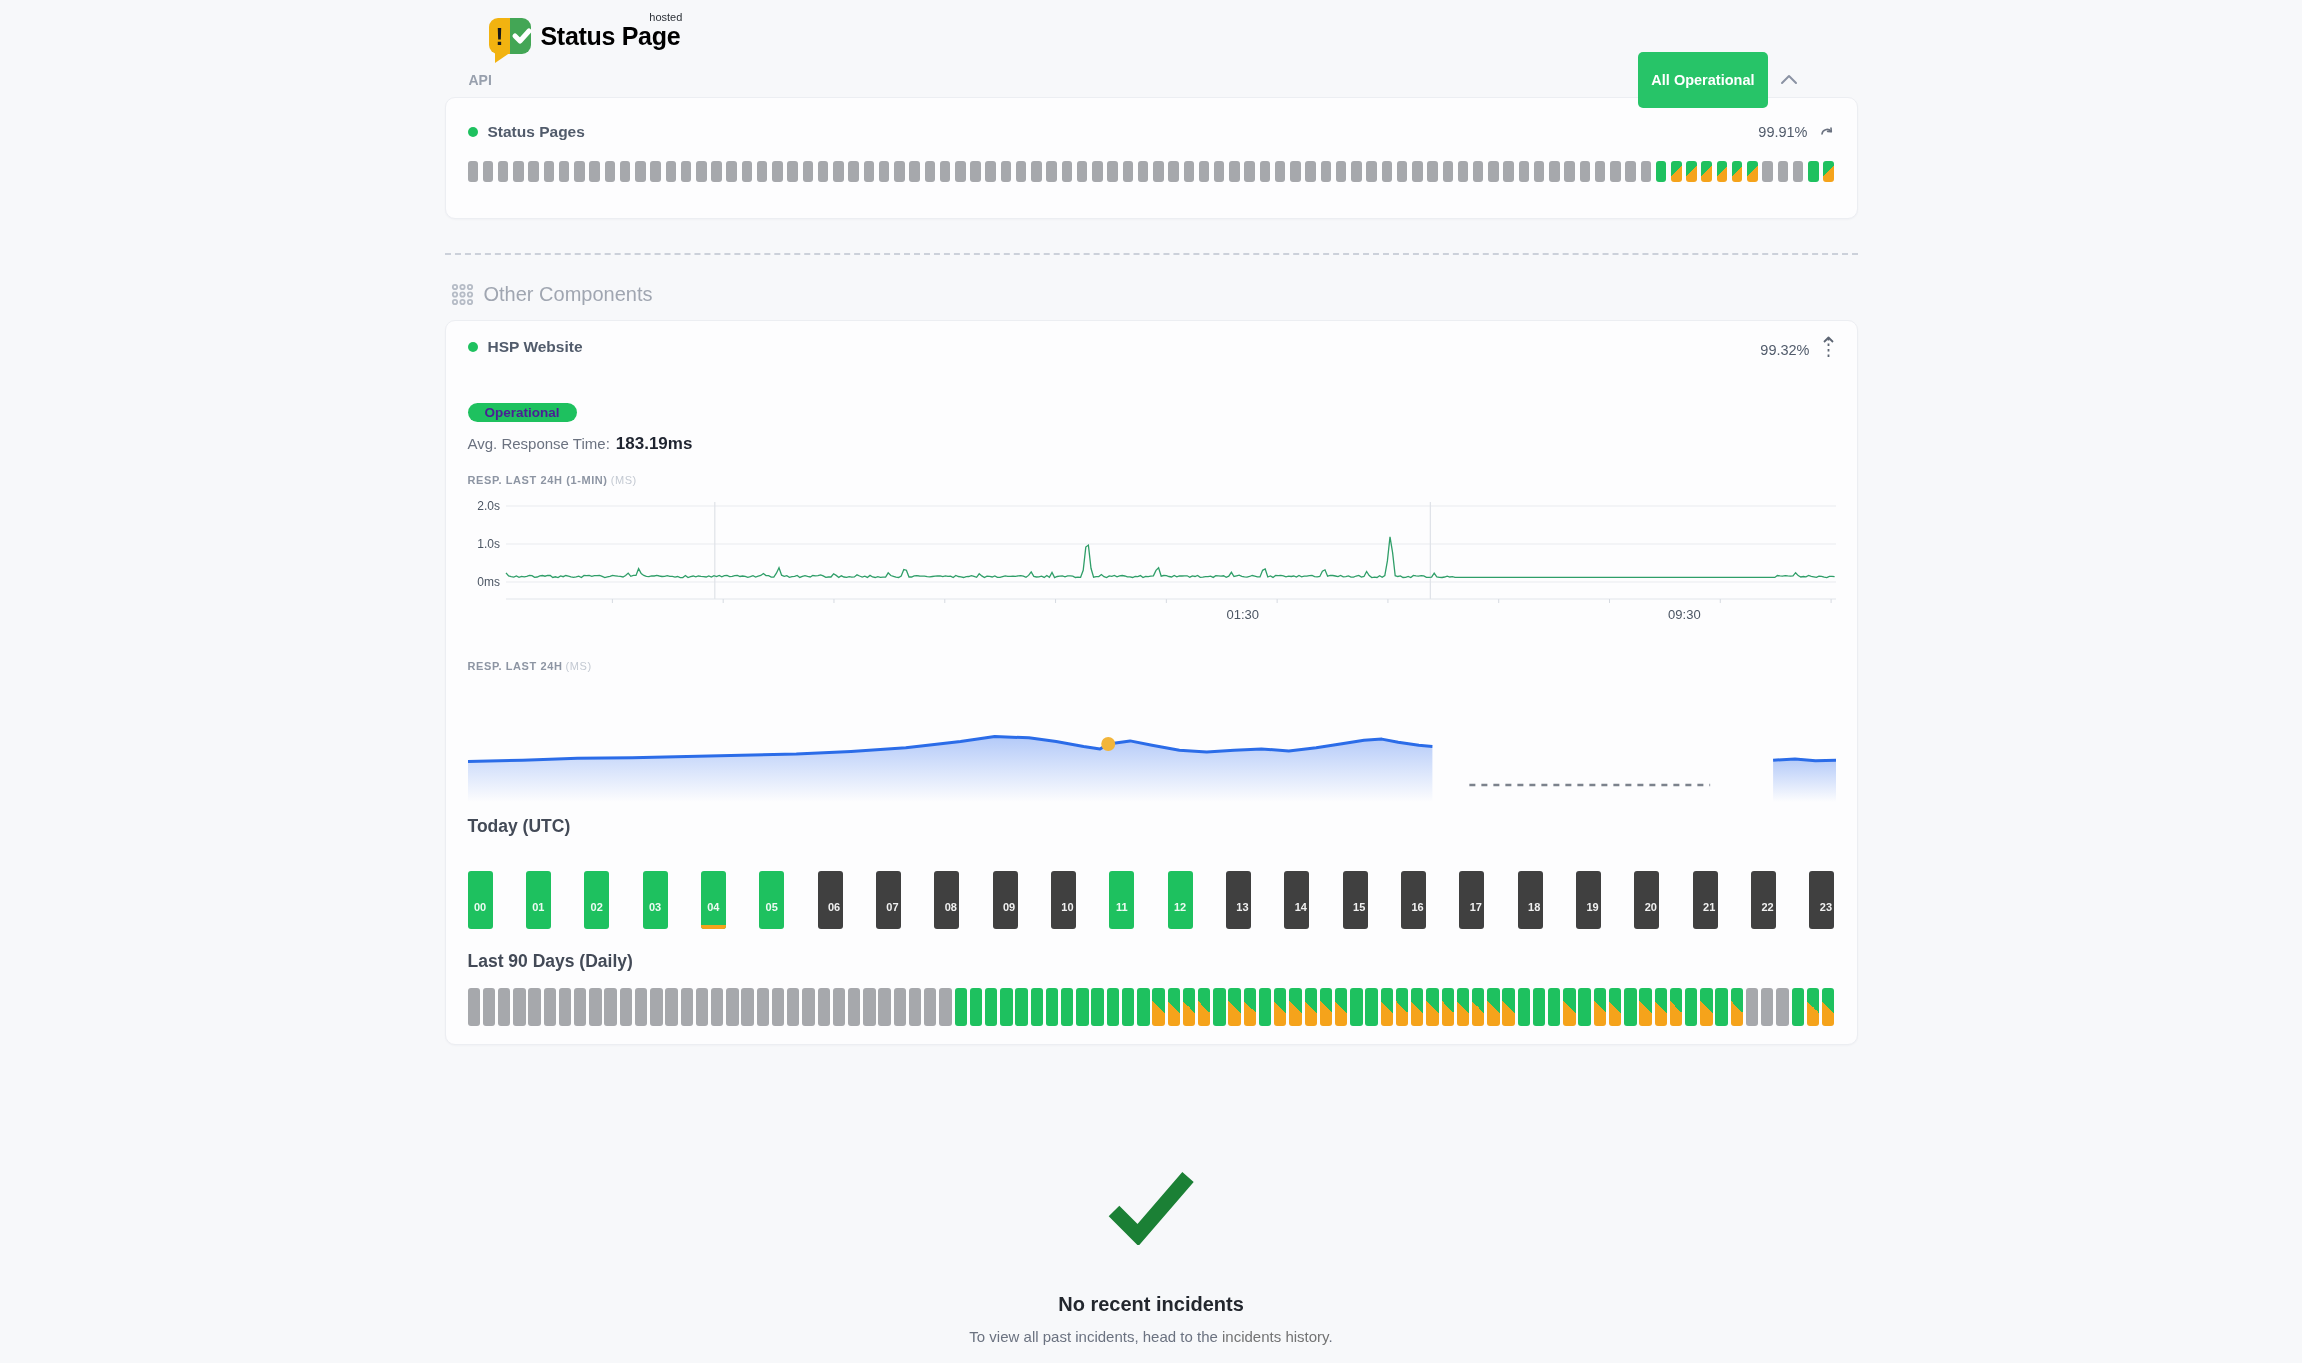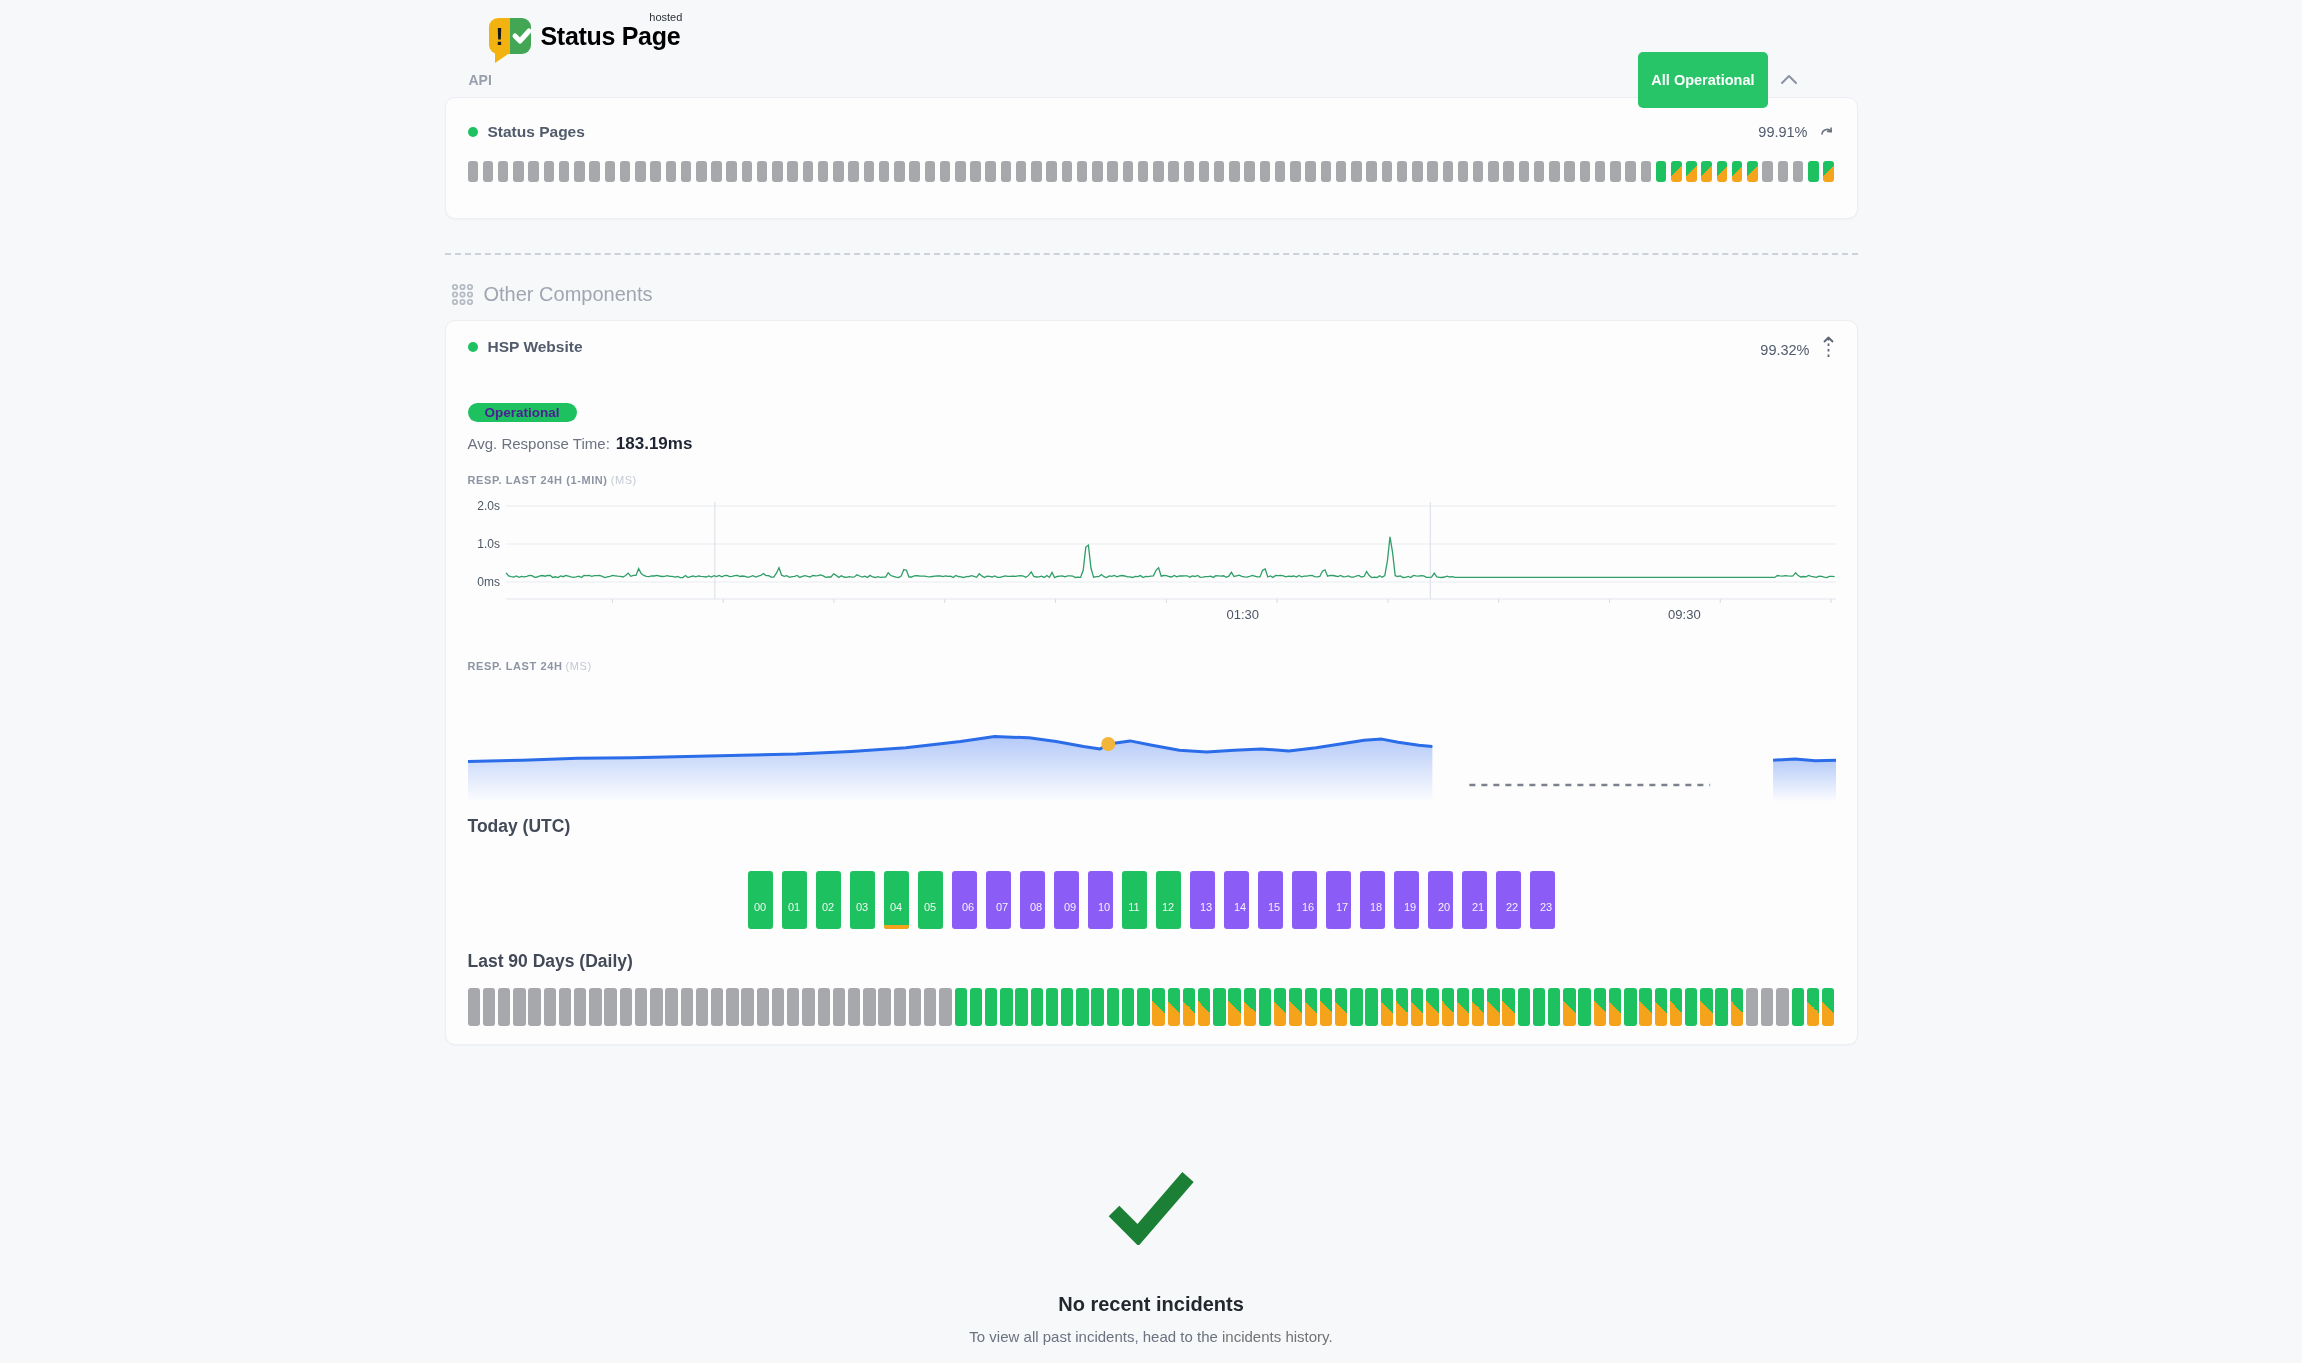--- a/index.html
+++ b/index.html
@@ -70,28 +70,28 @@
     display:inline-block; background:#1ec15f; color:#4c1d95; font-size:13.5px; font-weight:700;
     border-radius:14px; padding:2px 17px; margin-top:44px;text-align:center;
   }
   .avg-row { margin-top:12px; font-size:15px; color:#6b7280; }
   .avg-value { font-size:17px; font-weight:700; color:#1f2430; margin-left:6px; }
   .chart-label { margin-top:20px; font-size:11px; letter-spacing:0.6px; color:#8d95a3; font-weight:600; }
   .chart-unit { color:#c3c9d2; font-weight:400; margin-left:3px; }
   .chart-box { margin-top:12px; }
 
   .sub-title { font-size:17.5px; font-weight:600; color:#434a57; }
-  .hours-row { display:flex; justify-content:center; gap:9px; margin-top:34px; }
+  .hours-row { display:flex; justify-content:space-between; gap:9px; margin-top:34px;font-weight:bold; }
   .hour {
     position:relative; width:25px; height:58px; border-radius:3px;
     display:flex; align-items:center; justify-content:center;
   }
   .hour span { font-size:11px; color:rgba(255,255,255,0.92); margin-top:14px; }
   .hour.up { background:#1ec15f; }
-  .hour.none { background:#8b5cf6;padding-left:8px; }
+  .hour.none { background:#404040;padding-left:8px; }
   .hour .partial-mark { position:absolute; bottom:0; left:0; width:100%; height:4px; background:#f5a31b; border-radius:0 0 3px 3px; }
 
   
   .footer { text-align:center; margin-top:124px; }
   .footer-title { font-size:20px; font-weight:700; color:#23272e; margin-top:44px; }
   .footer-sub { font-size:15px; color:#6b7280; margin-top:12px; }
   .footer-link { color:#737373; cursor:pointer; text-decoration:none; }
 
   svg text { font-family:"Liberation Sans", sans-serif; }
 </style>

